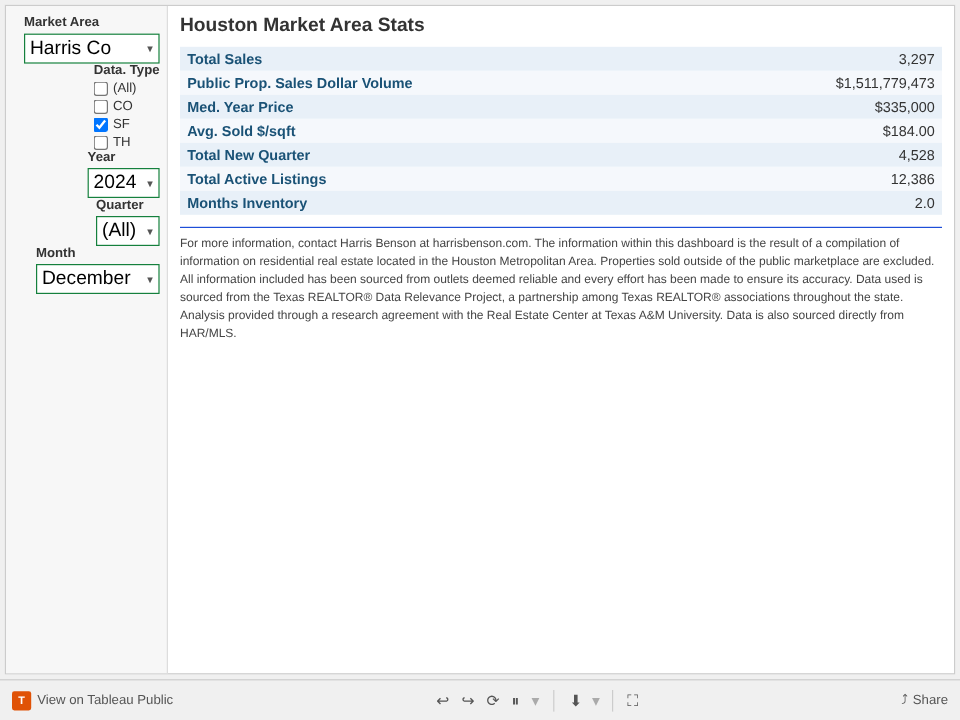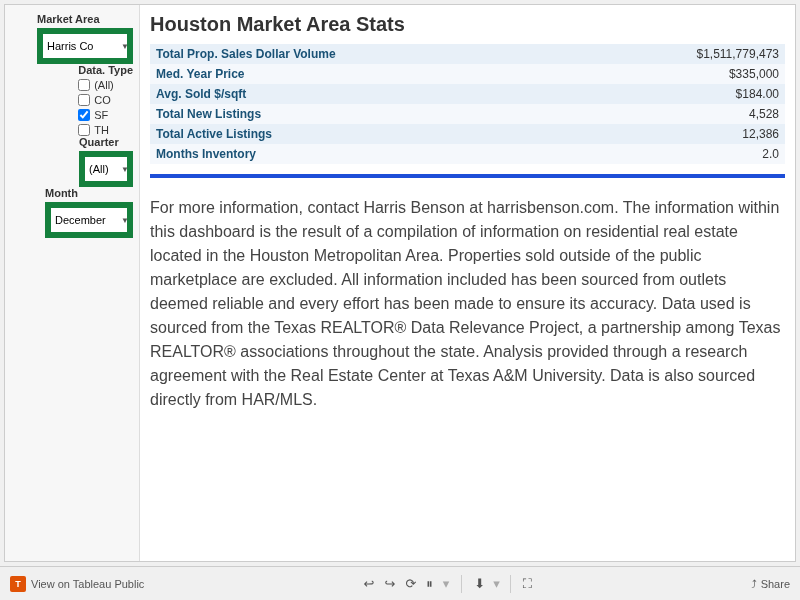--- a/index.html
+++ b/index.html
@@ -42,27 +42,27 @@
       color: #333;
       margin-bottom: 3px;
     }
     .dropdown-wrapper {
       position: relative;
       display: inline-block;
       width: 100%;
     }
     .dropdown-wrapper select {
       width: 100%;
-      font-size: 11px;
+      font-size: 16px;
       padding: 2px 18px 2px 4px;
-      border: 6px solid #15803d;
+      border: 1px solid #15803d;
       background: #fff;
       appearance: none;
       cursor: pointer;
-      height: 36px;
+      height: 25px;
     }
     .dropdown-wrapper::after {
       content: '▼';
       font-size: 8px;
       position: absolute;
       right: 4px;
       top: 50%;
       transform: translateY(-50%);
       pointer-events: none;
       color: #555;
@@ -84,21 +84,21 @@
       height: 12px;
       cursor: pointer;
     }
     
     .content {
       flex: 1;
       padding: 8px 10px;
       overflow: hidden;
     }
     .page-title {
-      font-size: 20px;
+      font-size: 16px;
       font-weight: bold;
       color: #333;
       margin-bottom: 8px;
     }
     
     .stats-table {
       width: 100%;
       border-collapse: collapse;
       margin-bottom: 10px;
     }
@@ -117,25 +117,25 @@
       font-weight: 600;
       width: 70%;
     }
     .stats-table td.value {
       text-align: right;
       color: #333;
       font-weight: normal;
     }
     
     .disclaimer {
-      font-size: 16px;
+      font-size: 10px;
       color: #444;
       line-height: 1.5;
-      border-top: 4px solid #1d4ed8;
-      padding-top: 18px;
+      border-top: 1px solid #1d4ed8;
+      padding-top: 6px;
     }
     
     .bottom-toolbar {
       height: 34px;
       background: #f0f0f0;
       border-top: 1px solid #ccc;
       display: flex;
       align-items: center;
       padding: 0 10px;
       gap: 8px;
@@ -236,20 +236,31 @@
             <input type="checkbox" checked="" style="">
             <span>SF</span>
           </label>
           <label class="checkbox-row">
             <input type="checkbox" style="">
             <span>TH</span>
           </label>
         </div>
       </div>
 
+      <div>
+        <div class="sidebar-section-label">Year</div>
+        <div class="dropdown-wrapper">
+          <select>
+            <option>2024</option>
+            <option>2023</option>
+            <option>2022</option>
+            <option>2021</option>
+          </select>
+        </div>
+      </div>
 
       <div>
         <div class="sidebar-section-label">Quarter</div>
         <div class="dropdown-wrapper">
           <select>
             <option>(All)</option>
             <option>Q1</option>
             <option>Q2</option>
             <option>Q3</option>
             <option>Q4</option>
@@ -276,34 +287,38 @@
           </select>
         </div>
       </div>
     </div>
 
     <div class="content">
       <div class="page-title">Houston Market Area Stats</div>
 
       <table class="stats-table">
         <tbody id="stats-tbody">
-            <tr>
-              <td class="label">Total Prop. Sales Dollar Volume</td>
+        <tr>
+              <td class="label">Total Sales</td>
+              <td class="value">3,297</td>
+            </tr>
+            <tr>
+              <td class="label">Public Prop. Sales Dollar Volume</td>
               <td class="value">$1,511,779,473</td>
             </tr>
             <tr>
               <td class="label">Med. Year Price</td>
               <td class="value">$335,000</td>
             </tr>
             <tr>
               <td class="label">Avg. Sold $/sqft</td>
               <td class="value">$184.00</td>
             </tr>
             <tr>
-              <td class="label">Total New Listings</td>
+              <td class="label">Total New Quarter</td>
               <td class="value">4,528</td>
             </tr>
             <tr>
               <td class="label">Total Active Listings</td>
               <td class="value">12,386</td>
             </tr>
             <tr>
               <td class="label">Months Inventory</td>
               <td class="value">2.0</td>
             </tr>

